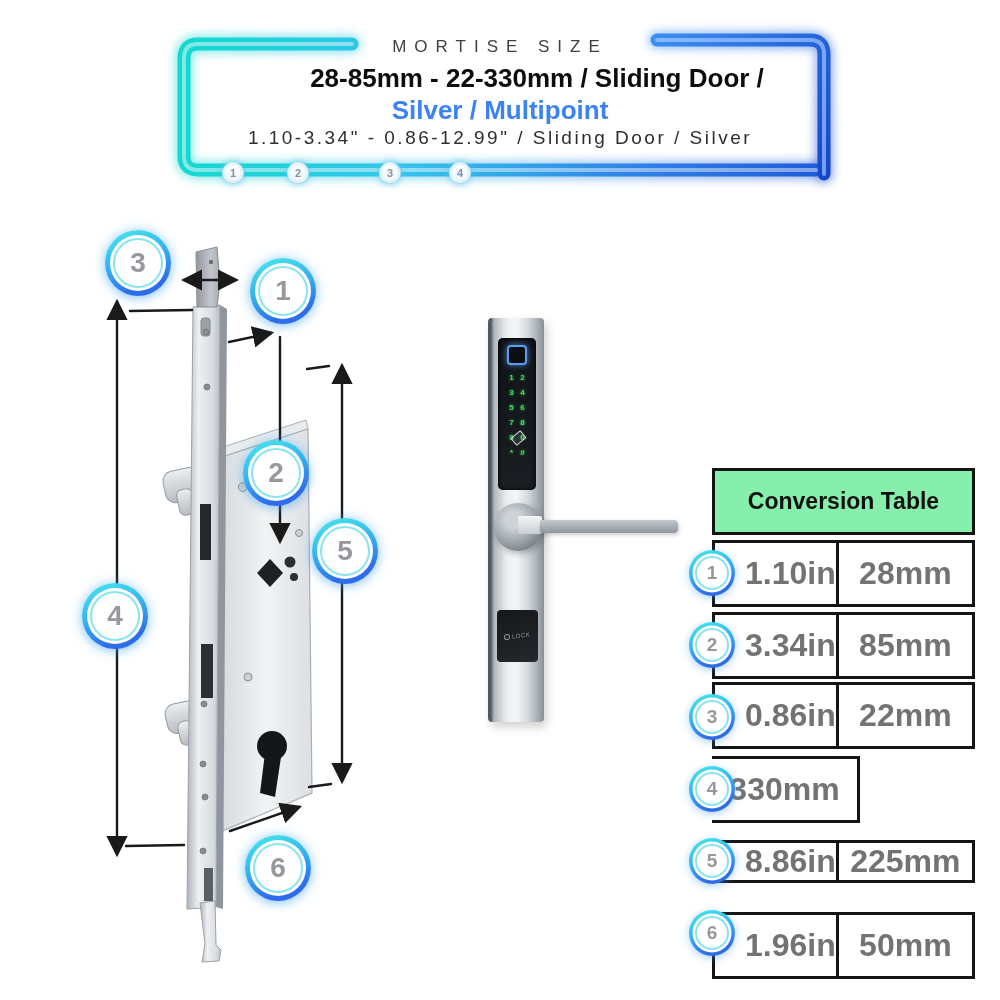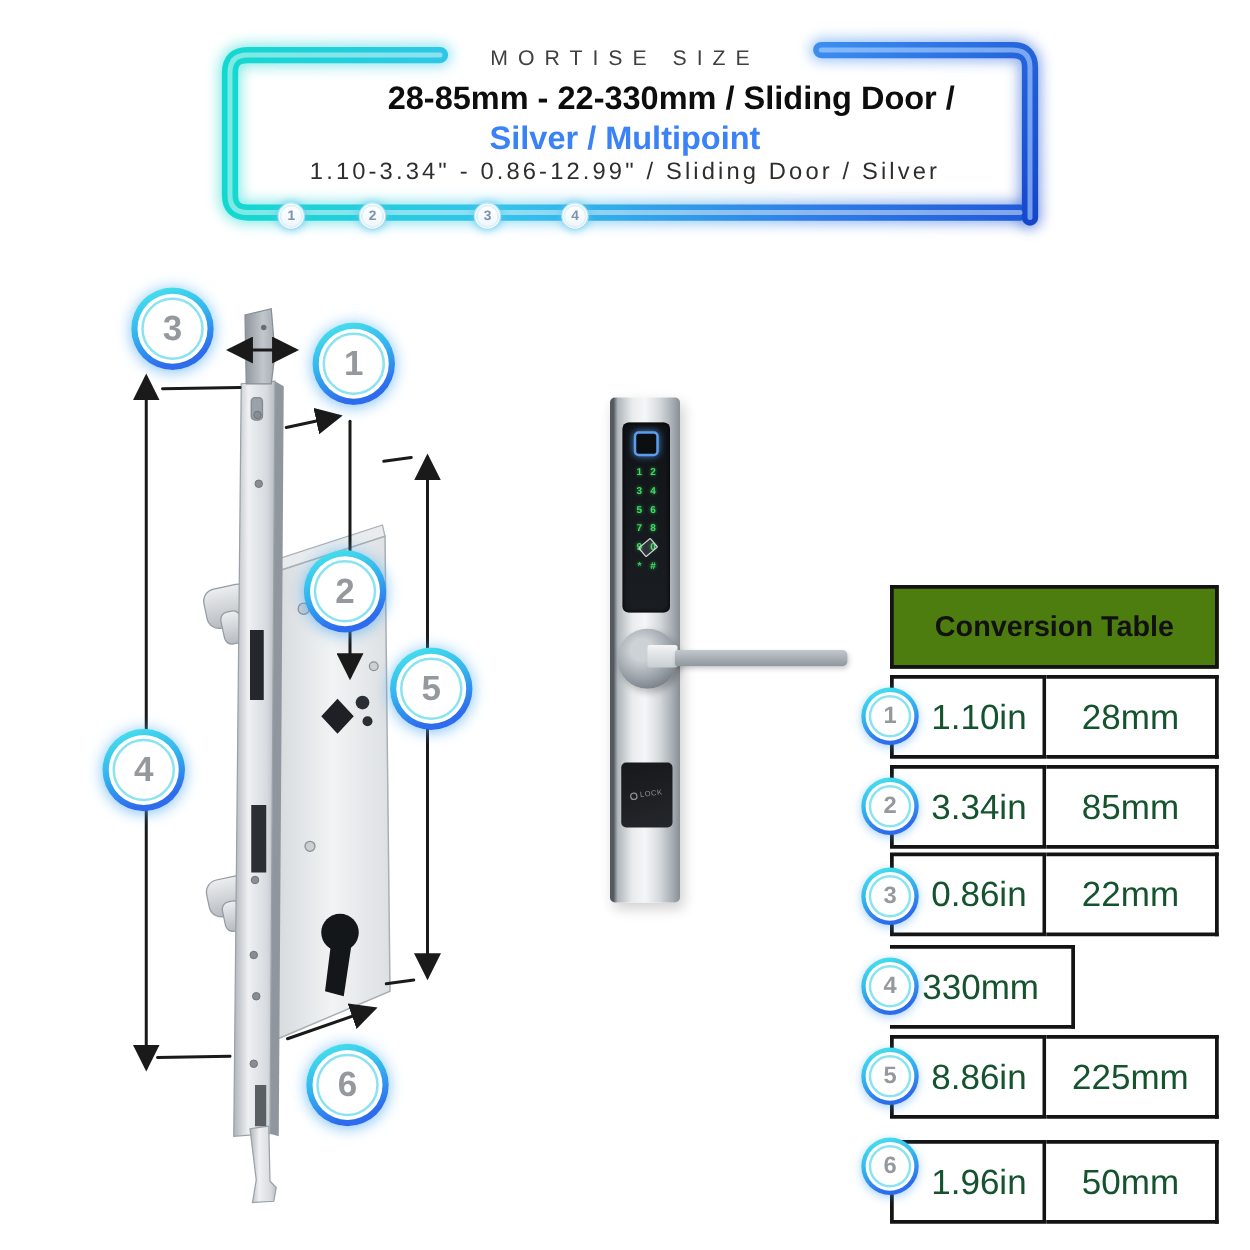--- a/index.html
+++ b/index.html
@@ -65,28 +65,28 @@
   .lever{position:absolute;left:100px;top:220px;width:138px;height:13px;border-radius:2px 4px 4px 2px;
          background:linear-gradient(180deg,#c3c8cd,#8f969d);box-shadow:1px 2px 4px rgba(0,0,0,.2);}
   .bpanel{position:absolute;left:57px;top:310px;width:41px;height:52px;border-radius:4px;
           background:linear-gradient(165deg,#16181b,#24272b);display:flex;align-items:center;justify-content:center;}
   .logo{display:flex;align-items:center;gap:2px;transform:rotate(-6deg);color:#8d9399;font-size:6px;letter-spacing:.5px;}
   .logo-dot{width:6px;height:6px;border:1px solid #8d9399;border-radius:50%;box-sizing:border-box;}
 
   
   .ctable{position:absolute;left:712px;top:468px;width:263px;height:500px;}
   .ct-header{position:absolute;left:0;top:0;width:263px;height:67px;border:3px solid var(--table-border,#141414);
-             background:#4d7c0f;box-sizing:border-box;display:flex;align-items:center;justify-content:center;
+             background:#86efac;box-sizing:border-box;display:flex;align-items:center;justify-content:center;
              font-size:23px;font-weight:bold;color:#111;}
   .ct-row{position:absolute;left:0;width:263px;height:67px;display:flex;}
   .ct-cell{box-sizing:border-box;border:3px solid var(--table-border,#141414);background:#fff;
-           display:flex;align-items:center;font-size:28px;color:#14532d;}
+           display:flex;align-items:center;font-size:32px;color:#737373;font-weight:bold;}
   .ct-in{width:131px;padding-left:30px;}
   .ct-mm{width:148px;border-left:none;justify-content:center;}
-  .r0{top:72px;} .r1{top:144px;} .r2{top:214px;text-align:right;} .r3{top:288px;} .r4{top:360px;} .r5{top:444px;justify-content:flex-end;}
+  .r0{top:72px;} .r1{top:144px;} .r2{top:214px;text-align:right;} .r3{top:288px;} .r4{top:360px;align-items:center;} .r5{top:444px;justify-content:flex-end;}
   .b0{left:-23px;top:82px;} .b1{left:-23px;top:154px;} .b2{left:-23px;top:226px;}
   .b3{left:-23px;top:298px;} .b4{left:-23px;top:370px;} .b5{left:-23px;top:442px;}
 
   
   .m0{left:222px;top:162px;} .m1{left:287px;top:162px;} .m2{left:379px;top:162px;} .m3{left:449px;top:162px;}
 </style>
 </head>
 <body>
 
 <div class="page">

